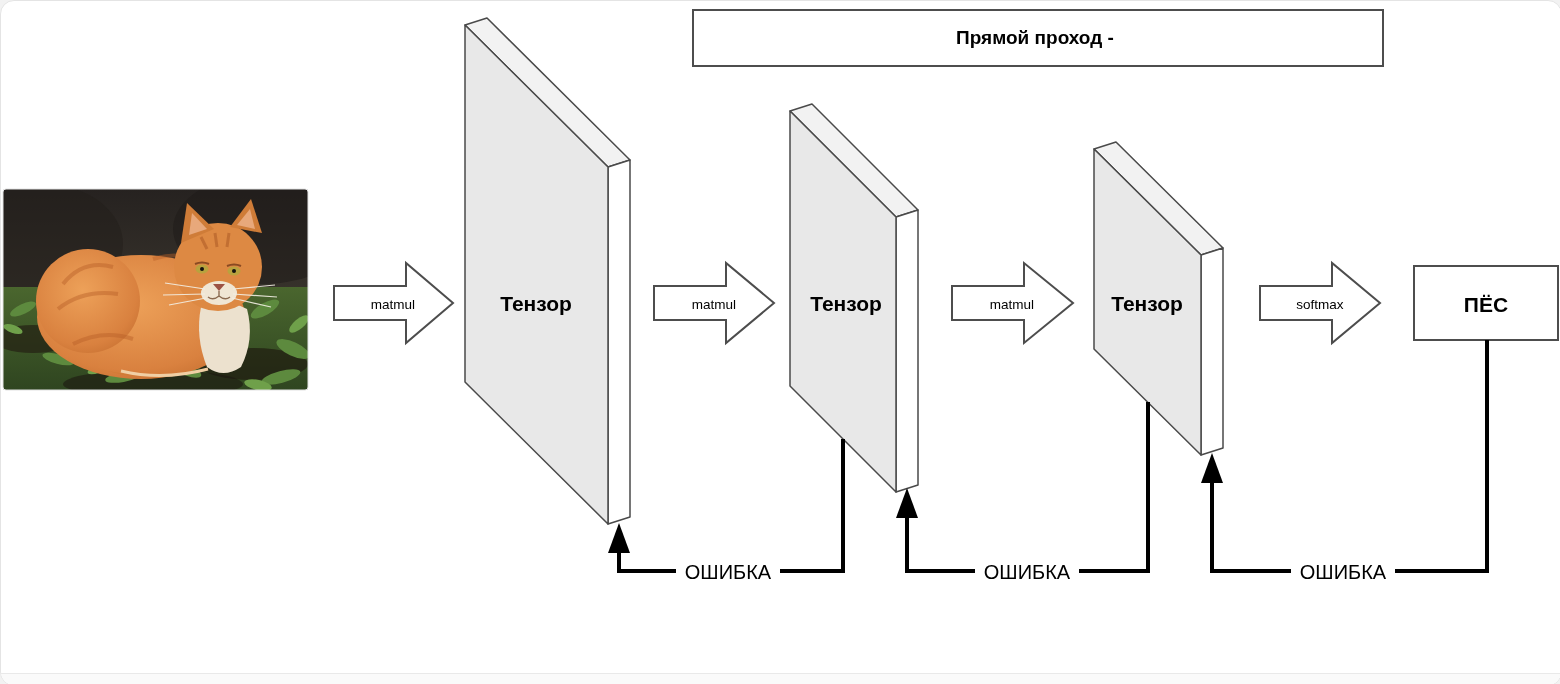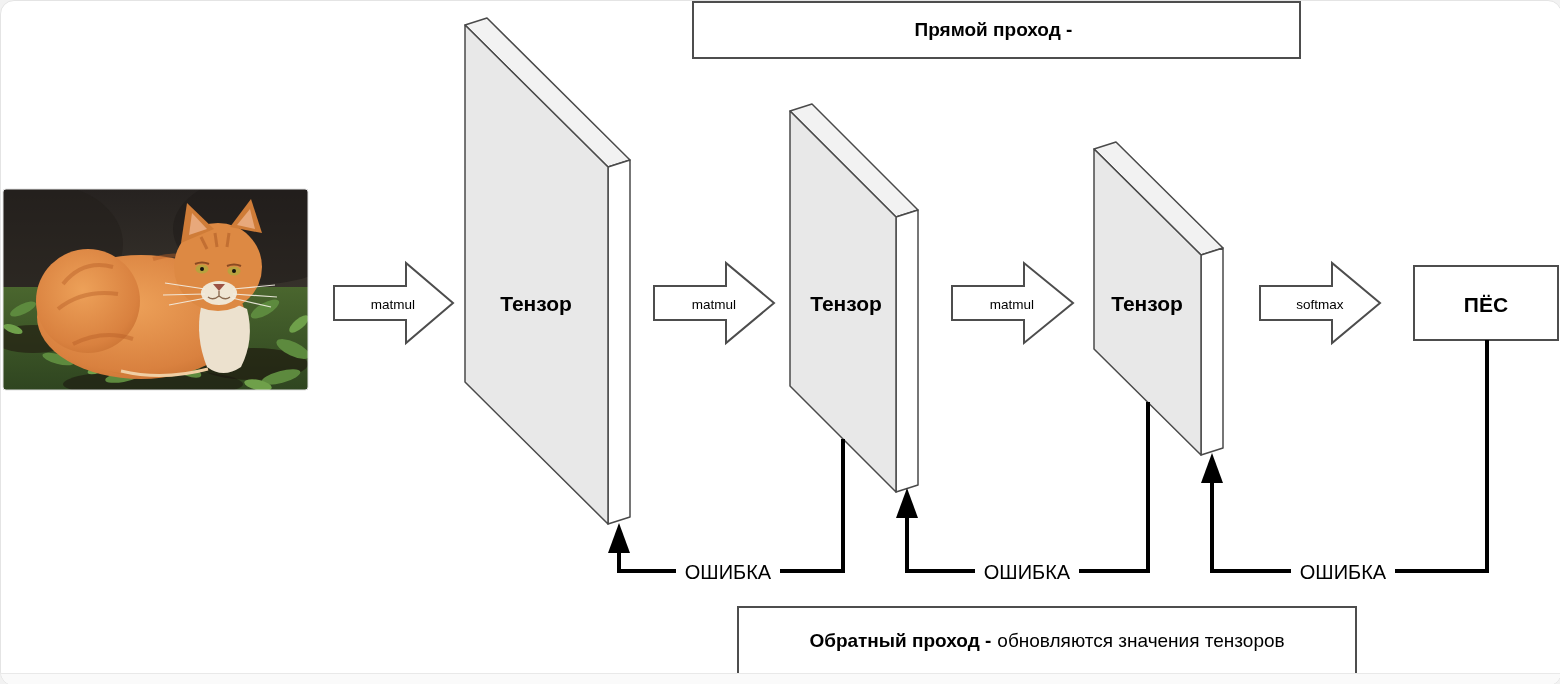--- a/index.html
+++ b/index.html
@@ -8,21 +8,21 @@
     border-radius:14px;border:1px solid #e4e4e4;overflow:hidden;
     font-family:"Liberation Sans", sans-serif;
   }
   .diagram-svg{position:absolute;left:0;top:0;}
   .banner{
     position:absolute;display:flex;align-items:center;justify-content:center;
     background:#fff;border:2px solid #4d4d4d;box-sizing:border-box;
     font-size:19px;color:#000;white-space:nowrap;
   }
   .banner .b{font-weight:700;margin-right:6px;}
-  .banner-forward{left:691px;top:0;width:609px;height:58px;}
+  .banner-forward{left:691px;top:8px;width:692px;height:58px;}
   .banner-backward{left:736px;top:605px;width:620px;height:69px;}
   .window-bottom-line{position:absolute;left:0;top:672px;width:1560px;height:1px;background:#e9e9e9;}
   .window-bottom-area{position:absolute;left:0;top:673px;width:1560px;height:11px;background:#fafafa;}
 
   
   text{fill:#000;}
   .tensor-label{font:700 21px "Liberation Sans", sans-serif;text-anchor:middle;dominant-baseline:central;}
   .op-label{font:13.5px "Liberation Sans", sans-serif;text-anchor:middle;dominant-baseline:central;}
   .dog-label{font:700 21px "Liberation Sans", sans-serif;text-anchor:middle;dominant-baseline:central;}
   .error-label{font:20px "Liberation Sans", sans-serif;text-anchor:middle;dominant-baseline:central;}
@@ -184,20 +184,16 @@
       <path class="err" d="M1486,339 V570 H1211 V482"></path>
       <polygon class="errhead" points="1211,452 1200,482 1222,482"></polygon>
       <rect x="1290" y="557" width="104" height="26" fill="#ffffff"></rect>
       <text class="error-label" x="1342" y="571">ОШИБКА</text>
     </g>
   </svg>
 
   <div class="banner banner-forward">
     <span class="b">Прямой проход -</span>
   </div>
-  <div class="banner banner-backward">
-    <span class="b">Обратный проход -</span>
-    <span>обновляются значения тензоров</span>
-  </div>
 
   <div class="window-bottom-line"></div>
   <div class="window-bottom-area"></div>
 </div>
 
 </body></html>

